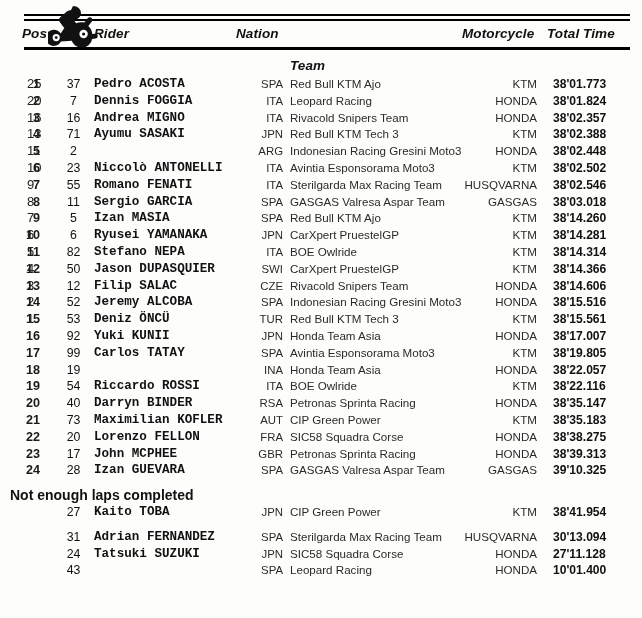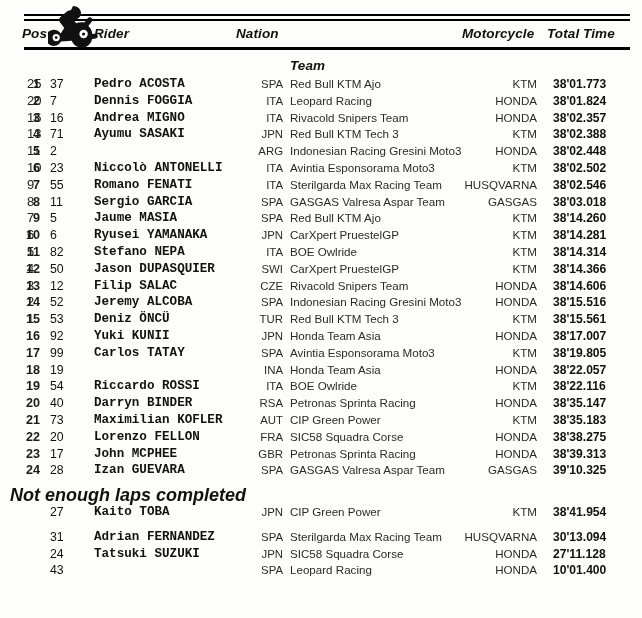--- a/index.html
+++ b/index.html
@@ -93,23 +93,23 @@
   .c-pts {
     left: 27px;
     width: 16px;
     text-align: left;
     font-size: 13px;
     line-height: 15px;
     font-weight: normal;
     color: #222;
   }
   .c-num {
-    left: 50px;
+    left: 58px;
     width: 31px;
-    text-align: left;
+    text-align: center;
     font-size: 12.3px;
     font-weight: normal;
     color: #111;
   }
   .c-name {
     left: 94px;
     font-weight: bold;
     font-size: 12.6px;
     color: #111;
     font-family: Liberation Mono, monospace;
@@ -143,23 +143,22 @@
   
   .section-row {
     position: relative;
     height: 16.8px;
     width: 642px;
   }
   .section-title {
     position: absolute;
     left: 10px;
     top: 0;
-    font-style: italic;
     font-weight: bold;
-    font-size: 18px;
+    font-size: 14px;
     line-height: 16.8px;
     color: #111;
     white-space: nowrap;
   }
   .spacer { height: 8px; width: 642px; position: relative; }
 </style>
 </head>
 <body>
 
 <div id="sheet">
@@ -268,21 +267,21 @@
         <div class="cell c-name">Sergio GARCIA</div>
         <div class="cell c-nation">SPA</div>
         <div class="cell c-team">GASGAS Valresa Aspar Team</div>
         <div class="cell c-moto">GASGAS</div>
         <div class="cell c-time">38'03.018</div>
       </div>
       <div class="row">
         <div class="cell c-pos">9</div>
         <div class="cell c-pts">7</div>
         <div class="cell c-num">5</div>
-        <div class="cell c-name">Jaume MASIA</div>
+        <div class="cell c-name">Izan MASIA</div>
         <div class="cell c-nation">SPA</div>
         <div class="cell c-team">Red Bull KTM Ajo</div>
         <div class="cell c-moto">KTM</div>
         <div class="cell c-time">38'14.260</div>
       </div>
       <div class="row">
         <div class="cell c-pos">10</div>
         <div class="cell c-pts">6</div>
         <div class="cell c-num">6</div>
         <div class="cell c-name">Ryusei YAMANAKA</div>

